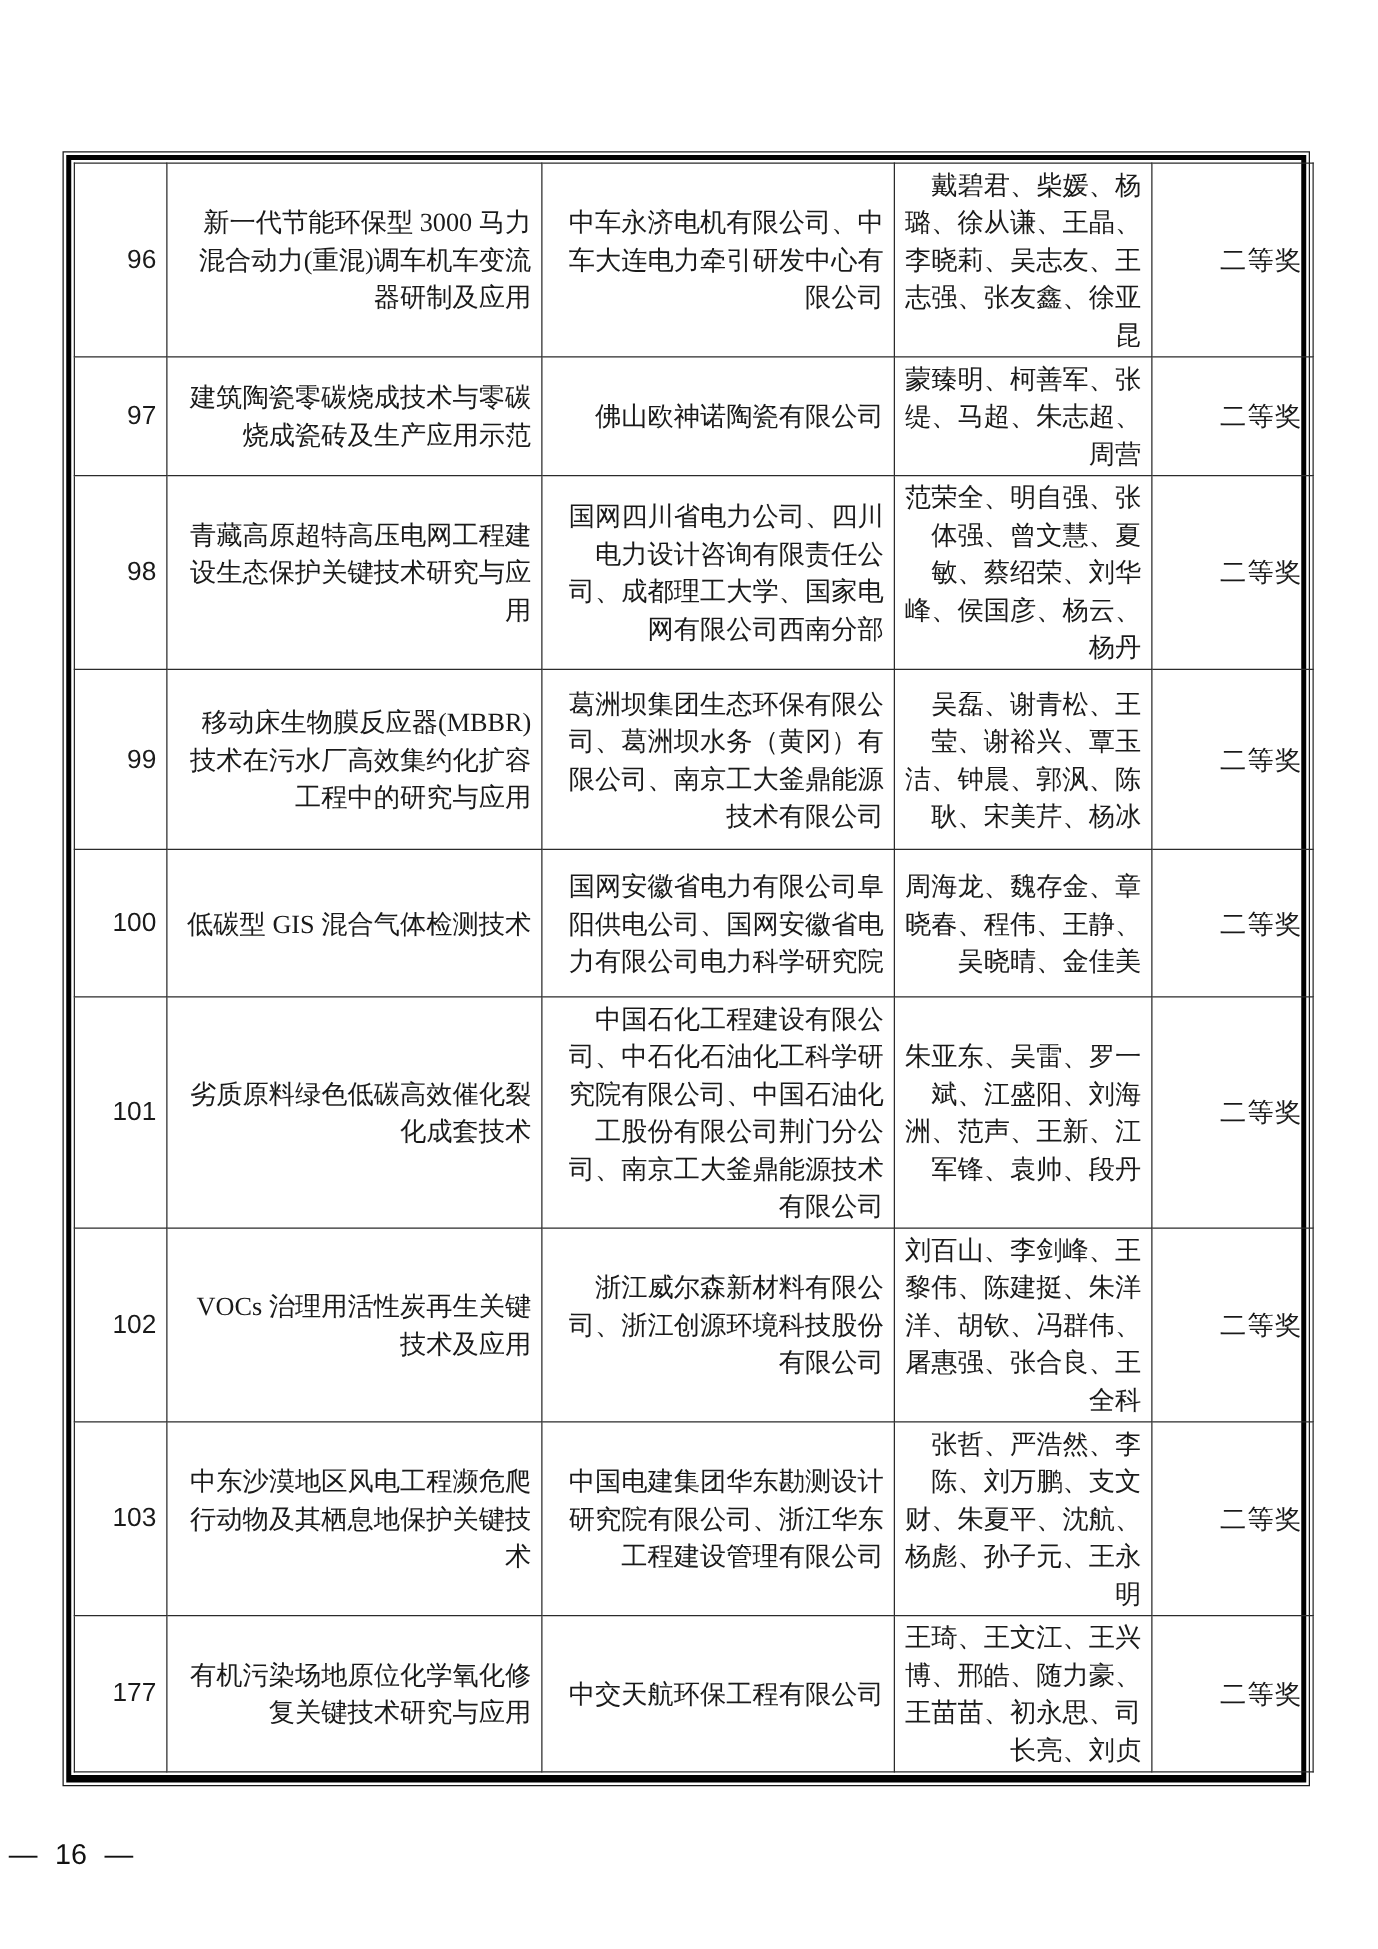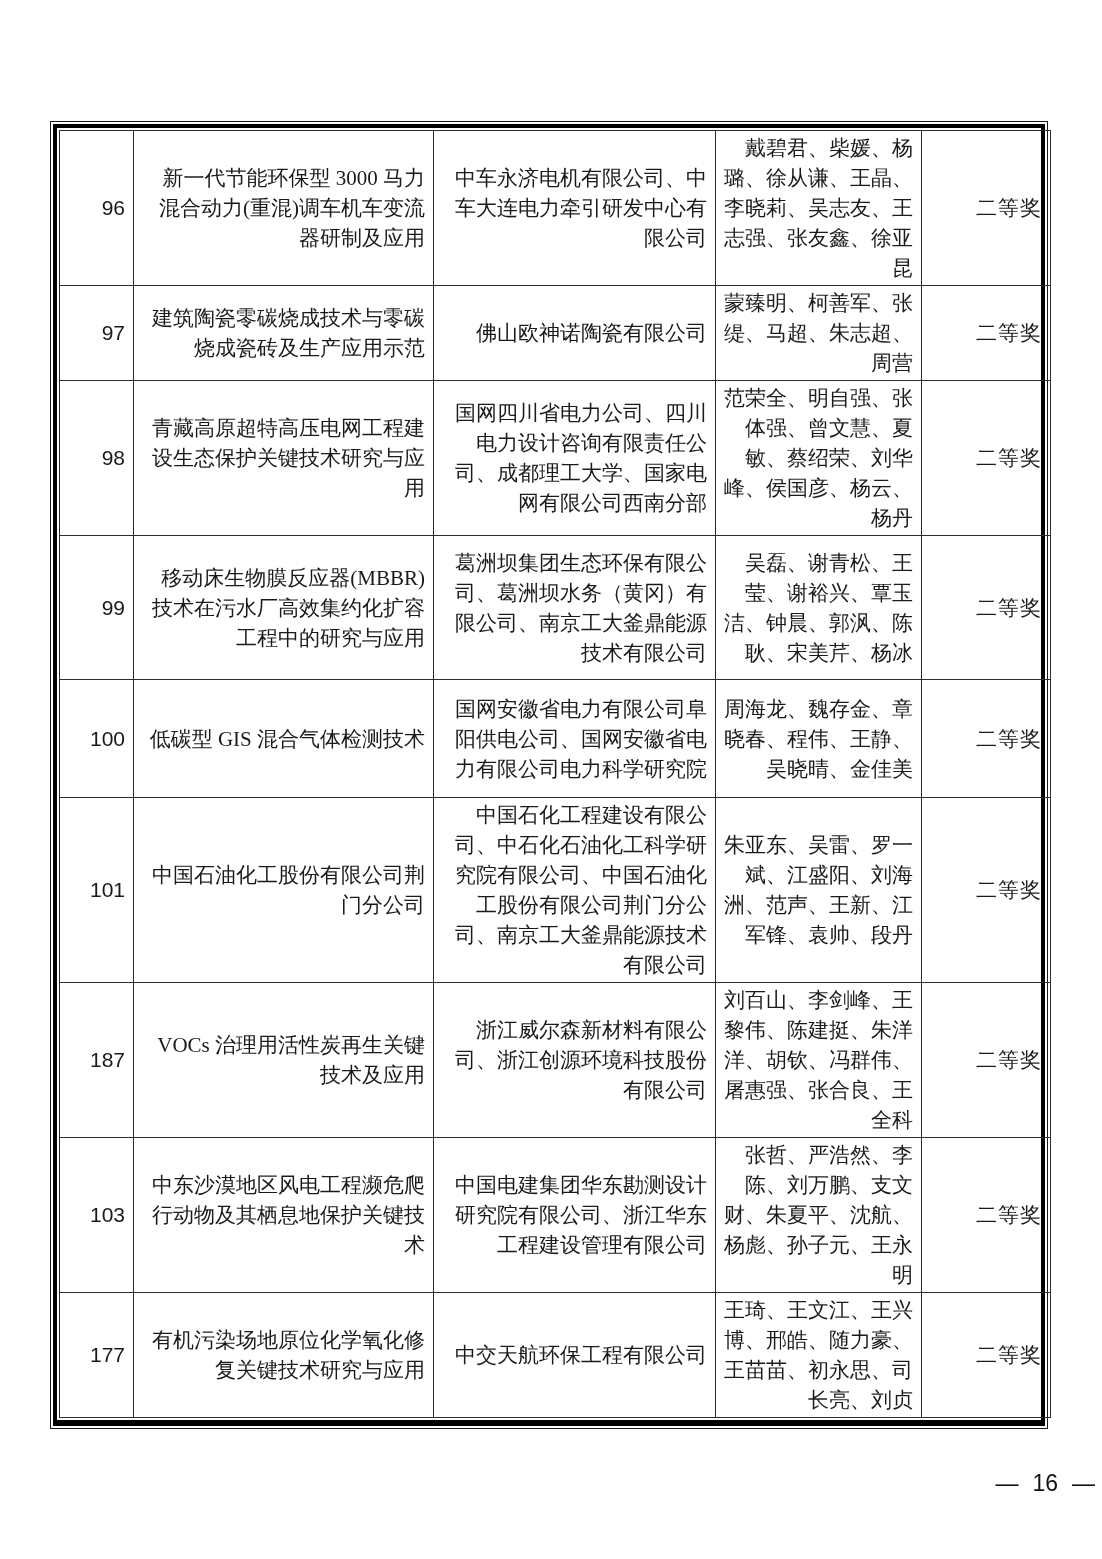--- a/index.html
+++ b/index.html
@@ -71,21 +71,21 @@
   tbody tr:nth-child(6) { height: 173px; }
   tbody tr:nth-child(7) { height: 146px; }
   tbody tr:nth-child(8) { height: 147px; }
   tbody tr:nth-child(9) { height: 107px; }
 
   .footer {
     position: absolute;
     left: 0;
     width: 1102px;
     top: 1470px;
-    text-align: right;
+    text-align: left;
     font-family: "Liberation Sans", "DejaVu Sans", sans-serif;
     font-size: 23px;
     color: #111111;
   }
   .footer span { margin: 0 7px; }
 </style>
 </head>
 <body>
 
 <div class="page">
@@ -131,27 +131,27 @@
   </tr>
             <tr>
     <td class="c-no">100</td>
     <td class="c-project">低碳型 GIS 混合气体检测技术</td>
     <td class="c-org">国网安徽省电力有限公司阜阳供电公司、国网安徽省电力有限公司电力科学研究院</td>
     <td class="c-people">周海龙、魏存金、章晓春、程伟、王静、吴晓晴、金佳美</td>
     <td class="c-award">二等奖</td>
   </tr>
             <tr>
     <td class="c-no">101</td>
-    <td class="c-project">中国石油化工股份有限公司荆门分公司</td>
+    <td class="c-project">劣质原料绿色低碳高效催化裂化成套技术</td>
     <td class="c-org">中国石化工程建设有限公司、中石化石油化工科学研究院有限公司、中国石油化工股份有限公司荆门分公司、南京工大釜鼎能源技术有限公司</td>
     <td class="c-people">朱亚东、吴雷、罗一斌、江盛阳、刘海洲、范声、王新、江军锋、袁帅、段丹</td>
     <td class="c-award">二等奖</td>
   </tr>
             <tr>
-    <td class="c-no">187</td>
+    <td class="c-no">102</td>
     <td class="c-project">VOCs 治理用活性炭再生关键技术及应用</td>
     <td class="c-org">浙江威尔森新材料有限公司、浙江创源环境科技股份有限公司</td>
     <td class="c-people">刘百山、李剑峰、王黎伟、陈建挺、朱洋洋、胡钦、冯群伟、屠惠强、张合良、王全科</td>
     <td class="c-award">二等奖</td>
   </tr>
             <tr>
     <td class="c-no">103</td>
     <td class="c-project">中东沙漠地区风电工程濒危爬行动物及其栖息地保护关键技术</td>
     <td class="c-org">中国电建集团华东勘测设计研究院有限公司、浙江华东工程建设管理有限公司</td>
     <td class="c-people">张哲、严浩然、李陈、刘万鹏、支文财、朱夏平、沈航、杨彪、孙子元、王永明</td>

